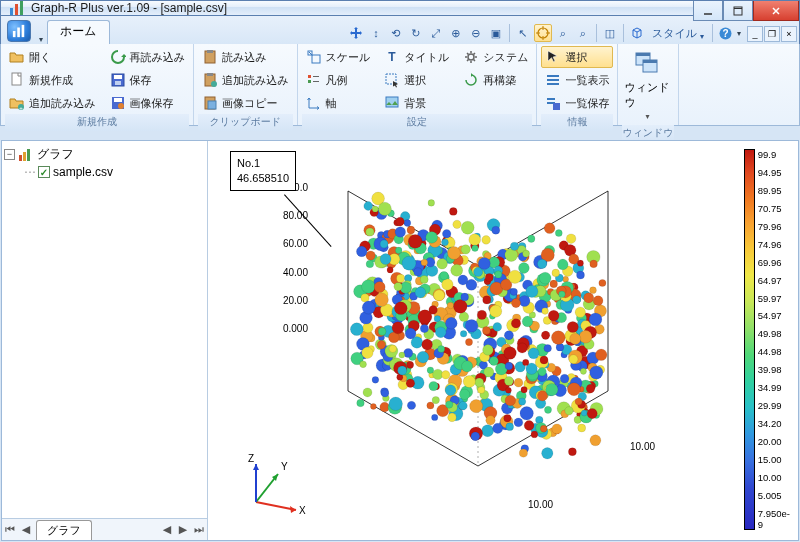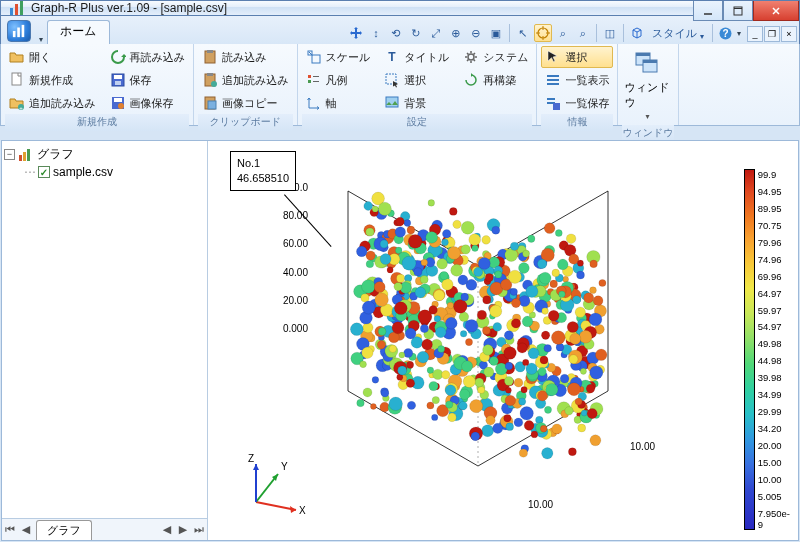--- a/index.html
+++ b/index.html
@@ -59,21 +59,21 @@
 .tooltip-line { position:absolute; top:54px; left:76px; width:70px; height:70px; border-left:1px solid #000; transform:rotate(-42deg); transform-origin:top left; z-index:4;}
 
 .cube { position:absolute; top:20px; left:70px; width:400px; height:340px; z-index:2;}
 .cube svg { width:100%; height:100%; }
 
 .axis-lbl { position:absolute; font-size:10px; color:#000; font-family:sans-serif;}
 .z-ticks { position:absolute; left:68px; top:42px; font-size:10px; line-height:1; display:flex; flex-direction:column; gap:18.2px; text-align:right; width:32px;}
 
 .axis-gizmo { position:absolute; left:28px; bottom:18px; width:70px; height:70px; z-index:3;}
 
-.colorbar { position:absolute; right:8px; top:28px; bottom:10px; width:46px; display:flex;}
+.colorbar { position:absolute; right:8px; top:8px; bottom:10px; width:46px; display:flex;}
 .gradient { width:14px; height:100%; background: linear-gradient(to bottom,
   #c01810 0%, #e04820 6%, #f07820 13%, #f8a030 19%, #f8c838 26%,
   #f0e848 33%, #c8e858 40%, #90e068 47%, #50d878 54%, #30d0a0 61%,
   #28c0c8 68%, #3098e0 75%, #3870e0 82%, #3048d0 89%, #2828c0 100%);
   border:1px solid #000;}
 .cb-labels { flex:1; font-size:9.5px; display:flex; flex-direction:column; justify-content:space-between; padding-left:3px; color:#000;}
 </style>
 </head>
 <body>
 

